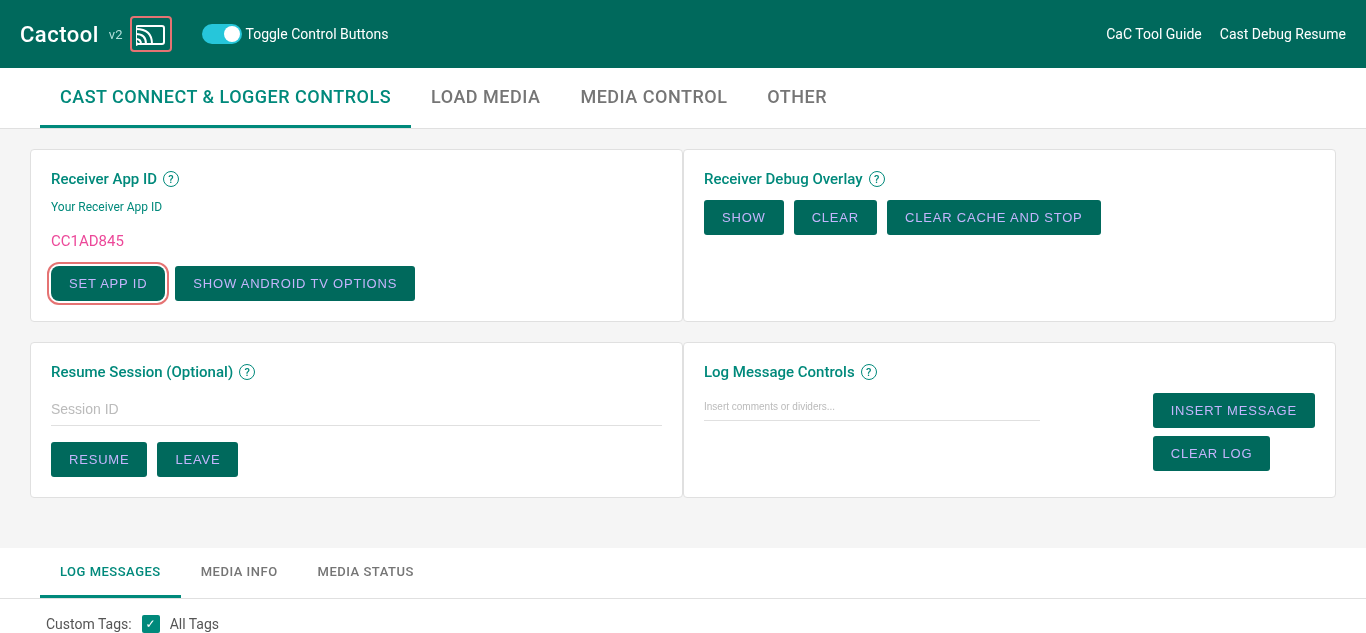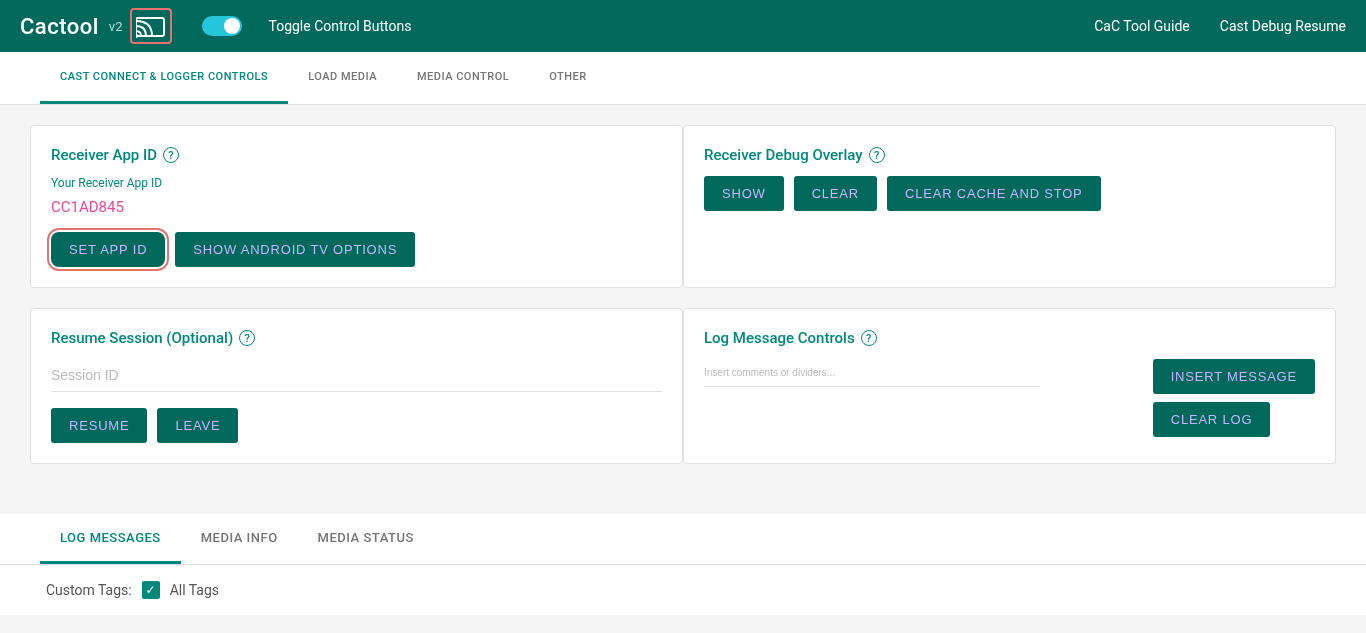--- a/index.html
+++ b/index.html
@@ -4,21 +4,21 @@
   <style>
     * { box-sizing: border-box; margin: 0; padding: 0; }
     body { font-family: 'Roboto', Arial, sans-serif; background: #f5f5f5; color: #333; font-size: 14px; }
 
     
     .header {
       background: #00695c;
       display: flex;
       align-items: center;
       padding: 0 20px;
-      height: 52px;
+      height: 68px;
       color: white;
     }
     .header-logo {
       display: flex;
       align-items: center;
       gap: 8px;
     }
     .header-logo-text {
       font-size: 22px;
       font-weight: 500;
@@ -38,21 +38,21 @@
       align-items: center;
       justify-content: center;
     }
     .cast-icon {
       width: 30px;
       height: 24px;
     }
     .toggle-section {
       display: flex;
       align-items: center;
-      gap: 26px;
+      gap: 3px;
       margin-left: 30px;
     }
     .toggle-switch {
       width: 40px;
       height: 20px;
       background: #26c6da;
       border-radius: 10px;
       position: relative;
       cursor: pointer;
     }
@@ -66,39 +66,39 @@
       top: 2px;
       right: 2px;
     }
     .toggle-label {
       color: white;
       font-size: 14px;
     }
     .header-nav {
       margin-left: auto;
       display: flex;
-      gap: 30px;
+      gap: 18px;
     }
     .header-nav a {
       color: white;
       text-decoration: none;
       font-size: 14px;
     }
 
     
     .tabs-bar {
       background: white;
       display: flex;
       align-items: center;
       border-bottom: 1px solid #e0e0e0;
       padding: 0 40px;
     }
     .tab-item {
       padding: 18px 20px;
-      font-size: 11px;
+      font-size: 18px;
       font-weight: 500;
       letter-spacing: 0.5px;
       color: #757575;
       cursor: pointer;
       border-bottom: 3px solid transparent;
       text-transform: uppercase;
       text-align: right;
     }
     .tab-item.active {
       color: #00897b;
@@ -142,21 +142,21 @@
       justify-content: center;
       font-size: 11px;
       color: #00897b;
       cursor: pointer;
     }
 
     
     .app-id-label {
       color: #00897b;
       font-size: 12px;
-      margin-bottom: 8px;
+      margin-bottom: 18px;
     }
     .app-id-value {
       font-size: 15px;
       color: #ec4899;
       margin-bottom: 16px;
     }
     .btn-row {
       display: flex;
       gap: 10px;
       align-items: center;

